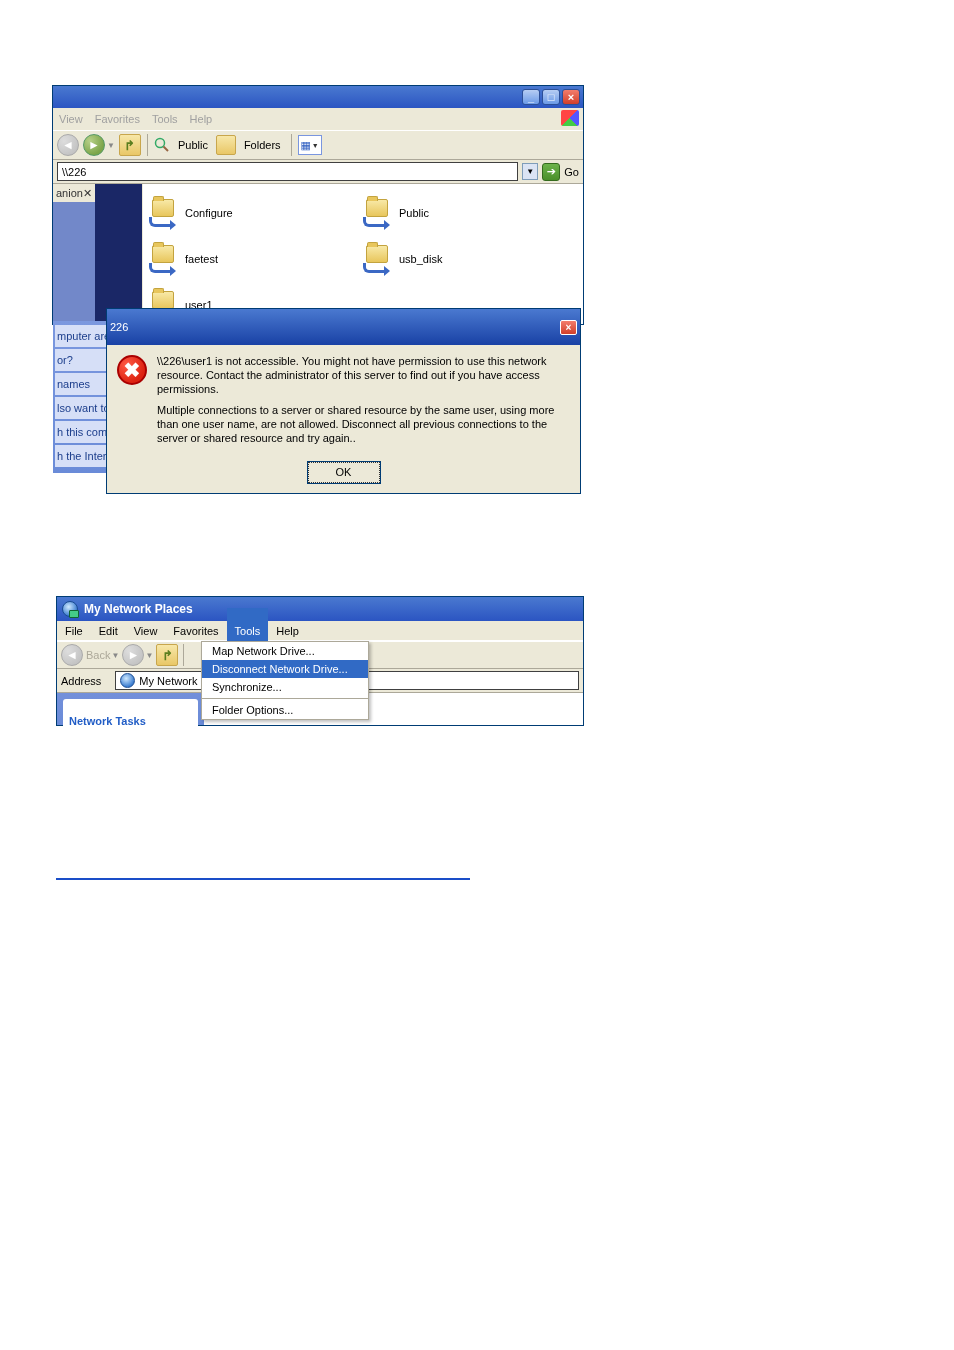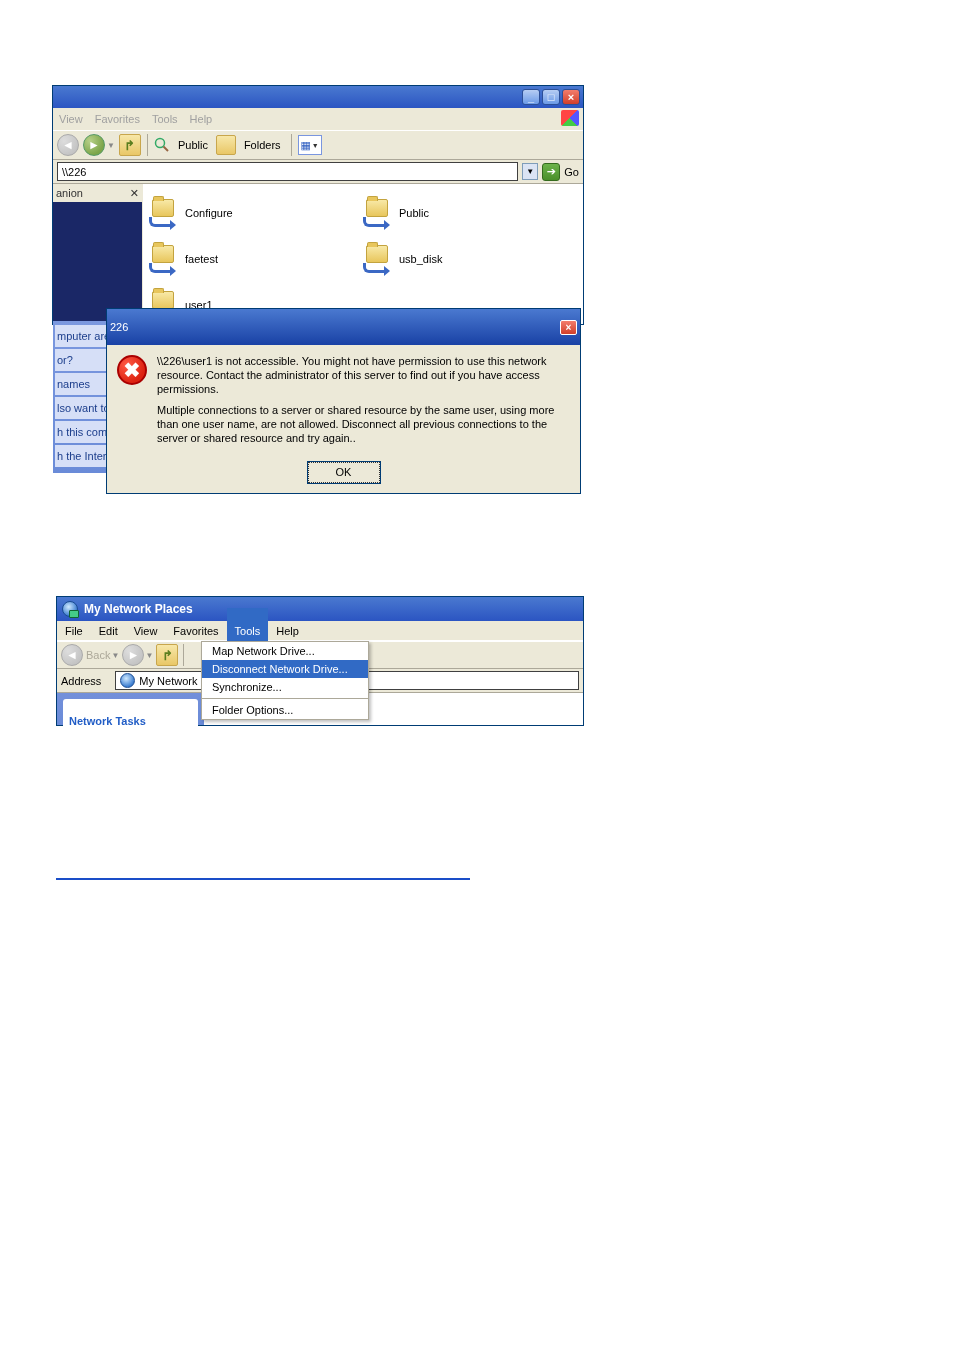--- a/index.html
+++ b/index.html
@@ -85,21 +85,21 @@
   }
   .go-btn {
     width:18px; height:18px; background: linear-gradient(#6cb34a,#4a8f2a);
     border:1px solid #346b1d; border-radius:3px;
     display:flex; align-items:center; justify-content:center; color:#fff; font-size:11px;
   }
 
   .body1 { display:flex; height: 140px; background:#fff;}
   .side1 {
     width: 90px; background:#7288c9; border-right:1px solid #ece9d8; position:relative;
-    display:flex; flex-direction:column;
+    display:flex; flex-direction:row;
   }
   .side1-header {
     height: 18px; background:#ece9d8; color:#333; font-size:11px;
     display:flex; align-items:center; justify-content:space-between; padding:0 3px;
   }
   .side1-header .x { cursor:pointer; font-family: Arial; }
   .side1-body { flex:1; background:#1a2766; }
   .content1 {
     flex:1; padding:6px; display:grid;
     grid-template-columns: 1fr 1fr; grid-auto-rows: 46px;

